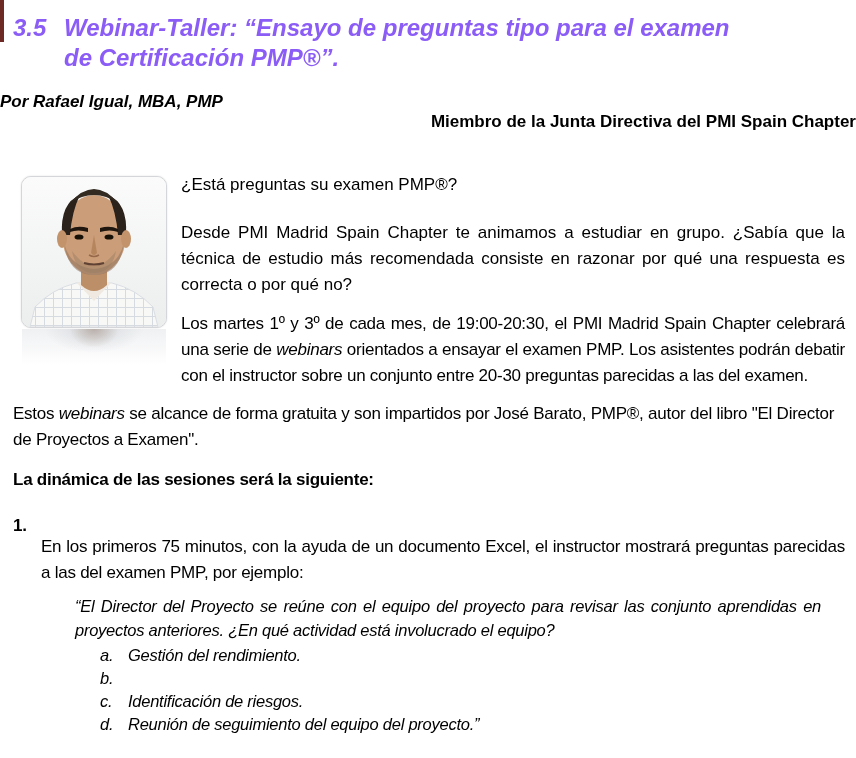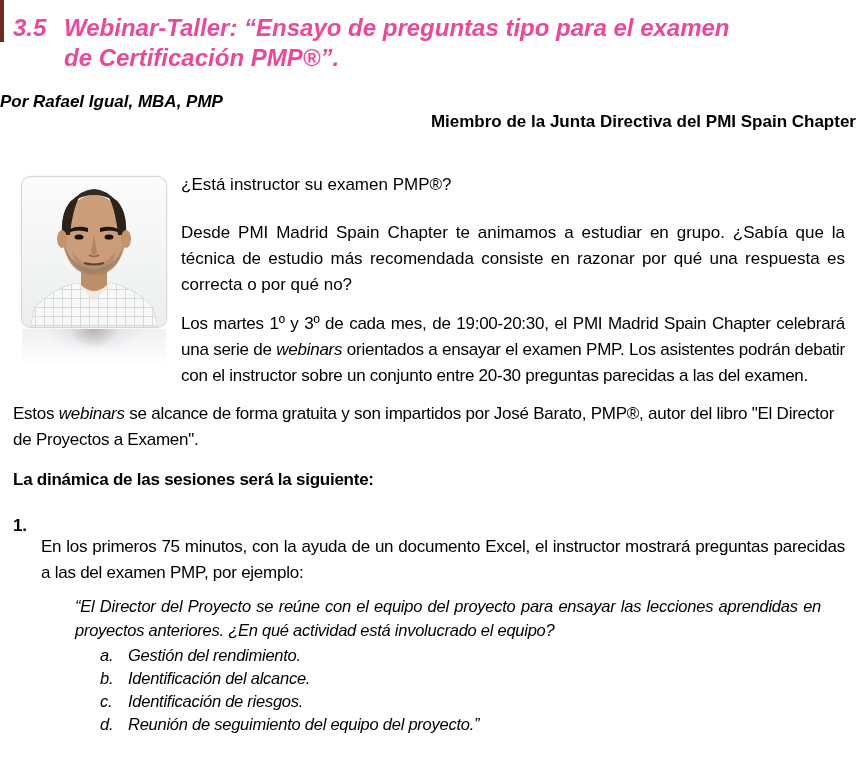--- a/index.html
+++ b/index.html
@@ -5,21 +5,21 @@
   html,body { margin:0; padding:0; background:#ffffff; }
   .page {
     position:relative; width:856px; height:758px; overflow:hidden;
     background:#ffffff; color:#000000;
     font-family:"Liberation Sans", sans-serif;
   }
   .edge-artifact { position:absolute; left:0; top:0; width:4px; height:42px; background:#6d2a24; }
 
   .heading {
     display:flex; padding:13px 4px 0 13px;
-    color:#ec4899; font-weight:bold; font-style:italic;
+    color:#8b5cf6; font-weight:bold; font-style:italic;
     font-size:24px; line-height:30px;
   }
   .heading-number { width:51px; flex:none; }
   .heading-text { max-width:684px; }
 
   .byline { margin-top:19px; text-align:left; font-size:17px; font-weight:bold; font-style:italic; line-height:20px; }
   .affiliation { text-align:right; font-size:17px; font-weight:bold; line-height:20px; }
 
   .content { margin:40px 11px 0 13px; font-size:17px; line-height:26px; }
 
@@ -115,45 +115,44 @@
 
           <path d="M72,58 L69,76 Q72,80 75,76 Z" fill="#b5855d"></path>
           <path d="M67,78 Q72,81 77,78" stroke="#97694a" stroke-width="1.5" fill="none"></path>
 
           <path d="M62,86 Q72,89 82,86" stroke="#5f4233" stroke-width="2" fill="none"></path>
         </svg>
       </div>
       <div class="photo-reflection"></div>
     </div>
 
-    <p class="p-intro">¿Está instructor su examen PMP®?</p>
+    <p class="p-intro">¿Está preguntas su examen PMP®?</p>
 
     <p class="p-group">Desde PMI Madrid Spain Chapter te animamos a estudiar en grupo. ¿Sabía que la técnica de estudio más recomendada consiste en razonar por qué una respuesta es correcta o por qué no?</p>
 
     <p class="p-sched"><span>Los martes 1º y 3º de cada mes, de 19:00-20:30, el PMI Madrid Spain Chapter celebrará una serie de </span><span class="it">webinars</span><span> orientados a ensayar el examen PMP. Los asistentes podrán debatir con el instructor sobre un conjunto entre 20-30 preguntas parecidas a las del examen.</span></p>
 
     <p class="p-free"><span>Estos </span><span class="it">webinars</span><span> se alcance de forma gratuita y son impartidos por José Barato, PMP®, autor del libro "El Director de Proyectos a Examen".</span></p>
 
     <p class="p-dyn">La dinámica de las sesiones será la siguiente:</p>
 
     <div class="list-item">
       <div class="list-number">1.</div>
       <div class="list-text">En los primeros 75 minutos, con la ayuda de un documento Excel, el instructor mostrará preguntas parecidas a las del examen PMP, por ejemplo:</div>
     </div>
 
-    <div class="quote">“El Director del Proyecto se reúne con el equipo del proyecto para ensayar las lecciones aprendidas en proyectos anteriores. ¿En qué actividad está involucrado el equipo?</div>
+    <div class="quote">“El Director del Proyecto se reúne con el equipo del proyecto para revisar las conjunto aprendidas en proyectos anteriores. ¿En qué actividad está involucrado el equipo?</div>
 
     <div class="options">
       <div class="option-row">
         <div class="option-letter">a.</div>
         <div>Gestión del rendimiento.</div>
       </div>
       <div class="option-row">
         <div class="option-letter">b.</div>
-        <div>Identificación del alcance.</div>
       </div>
       <div class="option-row">
         <div class="option-letter">c.</div>
         <div>Identificación de riesgos.</div>
       </div>
       <div class="option-row">
         <div class="option-letter">d.</div>
         <div>Reunión de seguimiento del equipo del proyecto.”</div>
       </div>
     </div>

